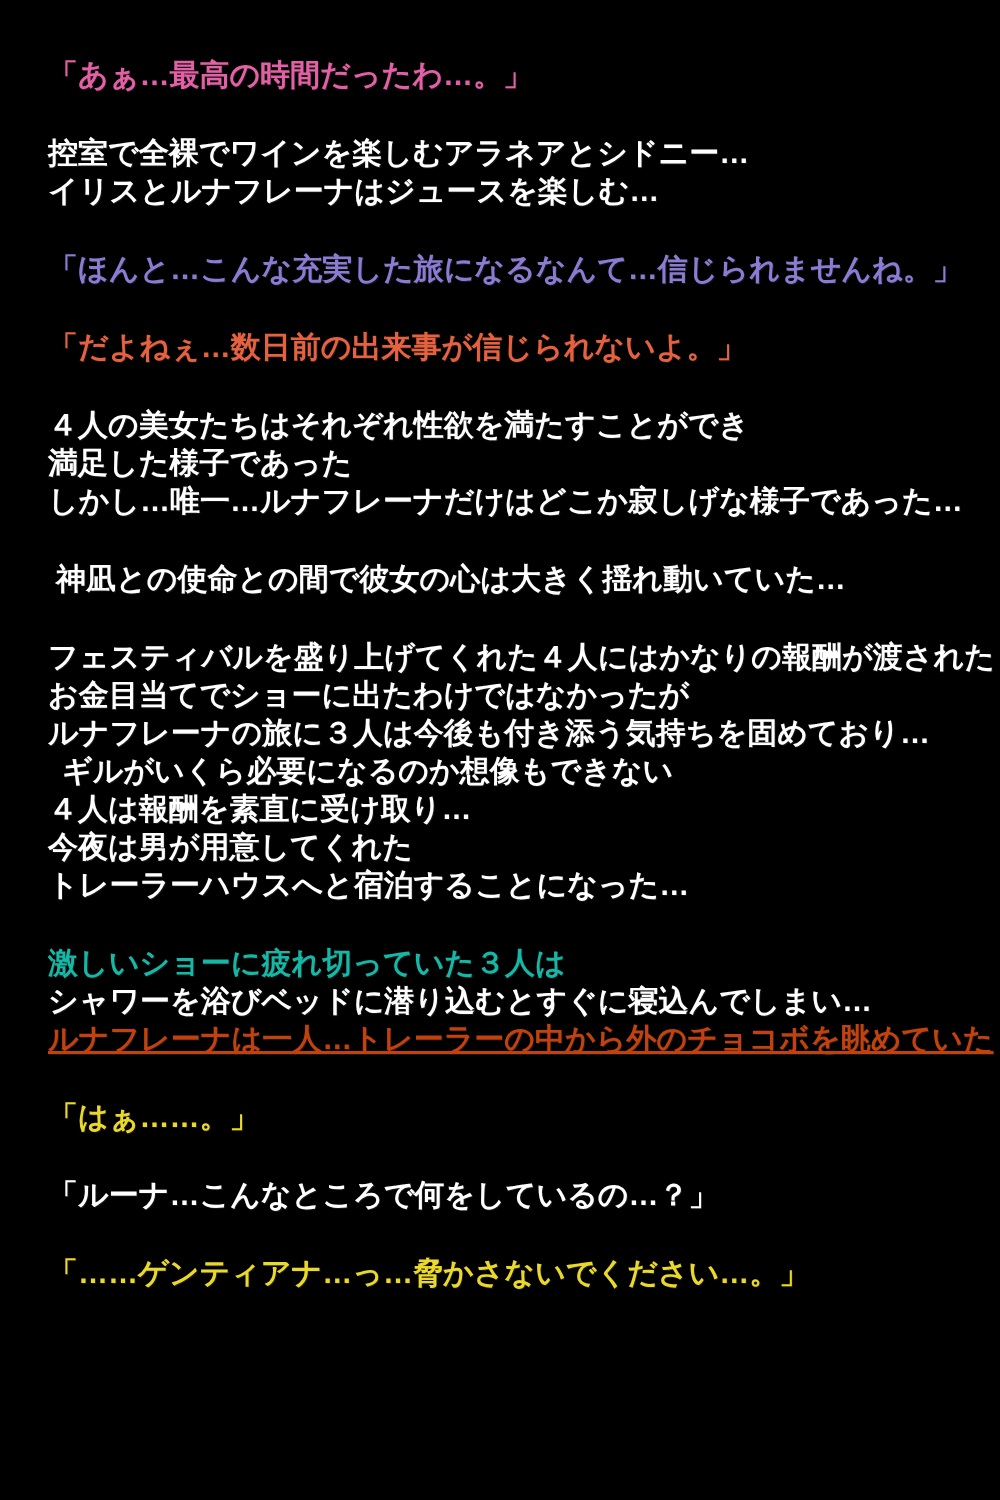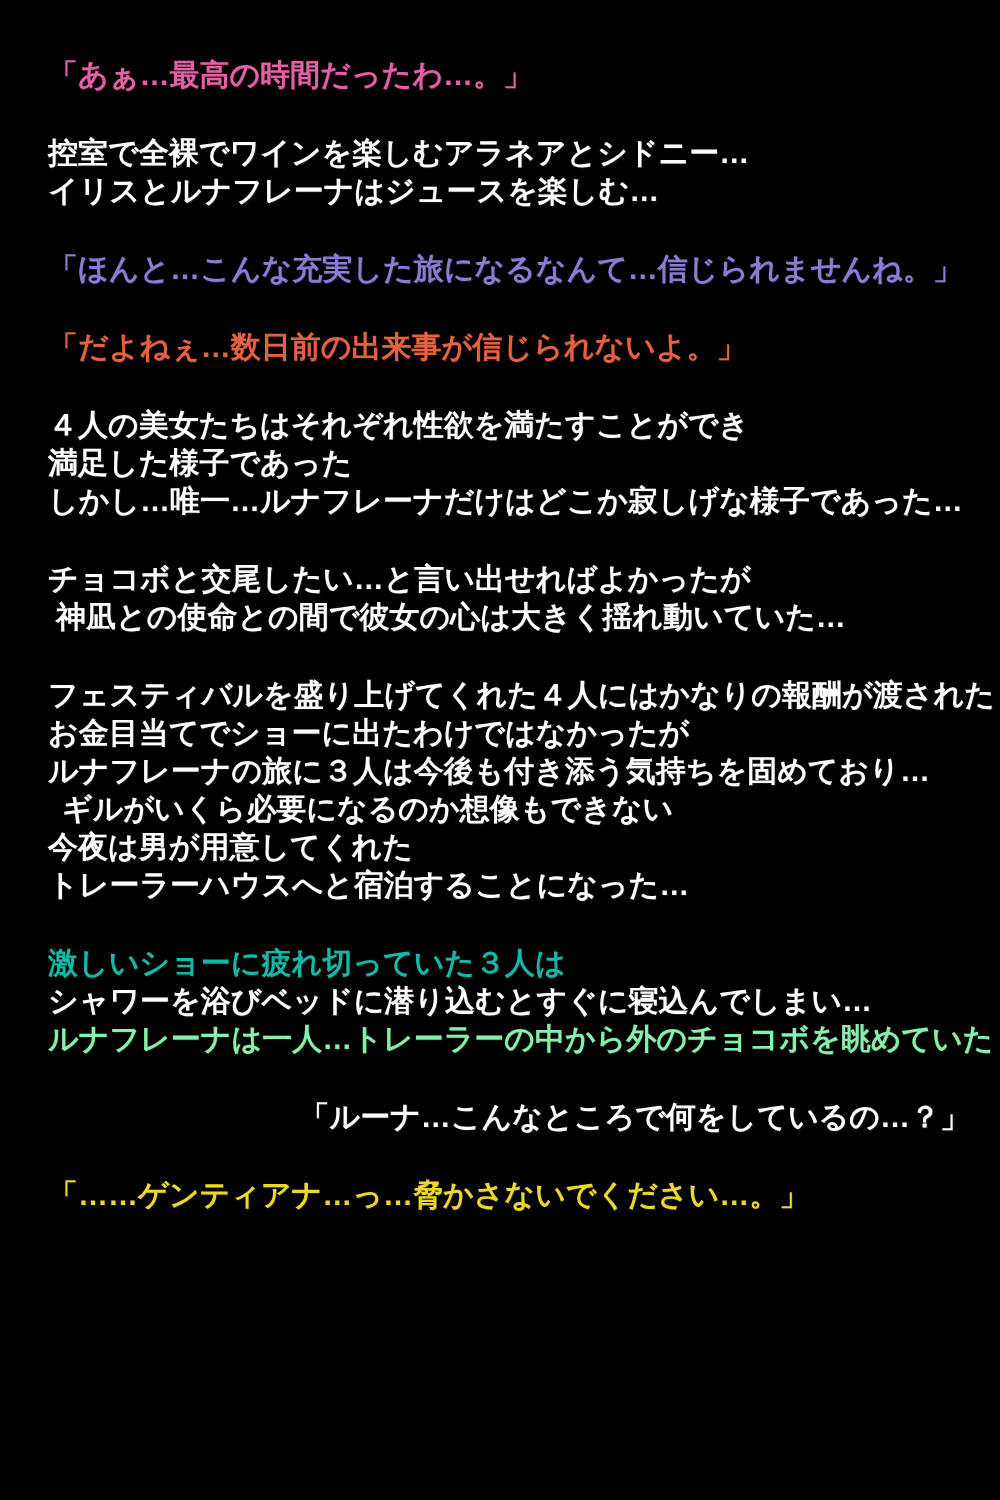--- a/index.html
+++ b/index.html
@@ -49,36 +49,39 @@
       </div>
       <div class="paragraph">
         <div class="line" style="color: rgb(232, 97, 62); margin-top: 18px;">「だよねぇ…数日前の出来事が信じられないよ。」</div>
       </div>
       <div class="paragraph">
         <div class="line" style="color: rgb(255, 255, 255);">４人の美女たちはそれぞれ性欲を満たすことができ</div>
         <div class="line" style="color: rgb(255, 255, 255);">満足した様子であった</div>
         <div class="line" style="color: rgb(255, 255, 255);">しかし…唯一…ルナフレーナだけはどこか寂しげな様子であった…</div>
       </div>
       <div class="paragraph">
-        <div class="line" style="color: rgb(255, 255, 255);">チョコボと交尾したい…と言い出せればよかったが</div>
         <div class="line" style="color: rgb(255, 255, 255); margin-left: 8px;">神凪との使命との間で彼女の心は大きく揺れ動いていた…</div>
       </div>
       <div class="paragraph">
         <div class="line" style="color: rgb(255, 255, 255);">フェスティバルを盛り上げてくれた４人にはかなりの報酬が渡された</div>
         <div class="line" style="color: rgb(255, 255, 255);">お金目当てでショーに出たわけではなかったが</div>
         <div class="line" style="color: rgb(255, 255, 255);">ルナフレーナの旅に３人は今後も付き添う気持ちを固めており…</div>
         <div class="line" style="color: rgb(255, 255, 255); margin-left: 14px;">ギルがいくら必要になるのか想像もできない</div>
+        <div class="line" style="color: rgb(255, 255, 255);">４人は報酬を素直に受け取り…</div>
         <div class="line" style="color: rgb(255, 255, 255);">今夜は男が用意してくれた</div>
         <div class="line" style="color: rgb(255, 255, 255);">トレーラーハウスへと宿泊することになった…</div>
       </div>
       <div class="paragraph">
         <div class="line" style="color: #14b8a6;">激しいショーに疲れ切っていた３人は</div>
         <div class="line" style="color: rgb(255, 255, 255);">シャワーを浴びベッドに潜り込むとすぐに寝込んでしまい…</div>
-        <div class="line" style="color: #86efac;">ルナフレーナは一人…トレーラーの中から外のチョコボを眺めていた</div>
+        <div class="line" style="color: #c2410c; text-decoration: underline;">ルナフレーナは一人…トレーラーの中から外のチョコボを眺めていた</div>
       </div>
       <div class="paragraph">
-        <div class="line" style="color: rgb(255, 255, 255); text-align: right;">「ルーナ…こんなところで何をしているの…？」</div>
+        <div class="line" style="color: rgb(234, 217, 41);">「はぁ……。」</div>
+      </div>
+      <div class="paragraph">
+        <div class="line" style="color: rgb(255, 255, 255);">「ルーナ…こんなところで何をしているの…？」</div>
       </div>
       <div class="paragraph">
         <div class="line" style="color: rgb(234, 217, 41);">「……ゲンティアナ…っ…脅かさないでください…。」</div>
       </div>
     </div>
 </div>
 
 </body></html>

